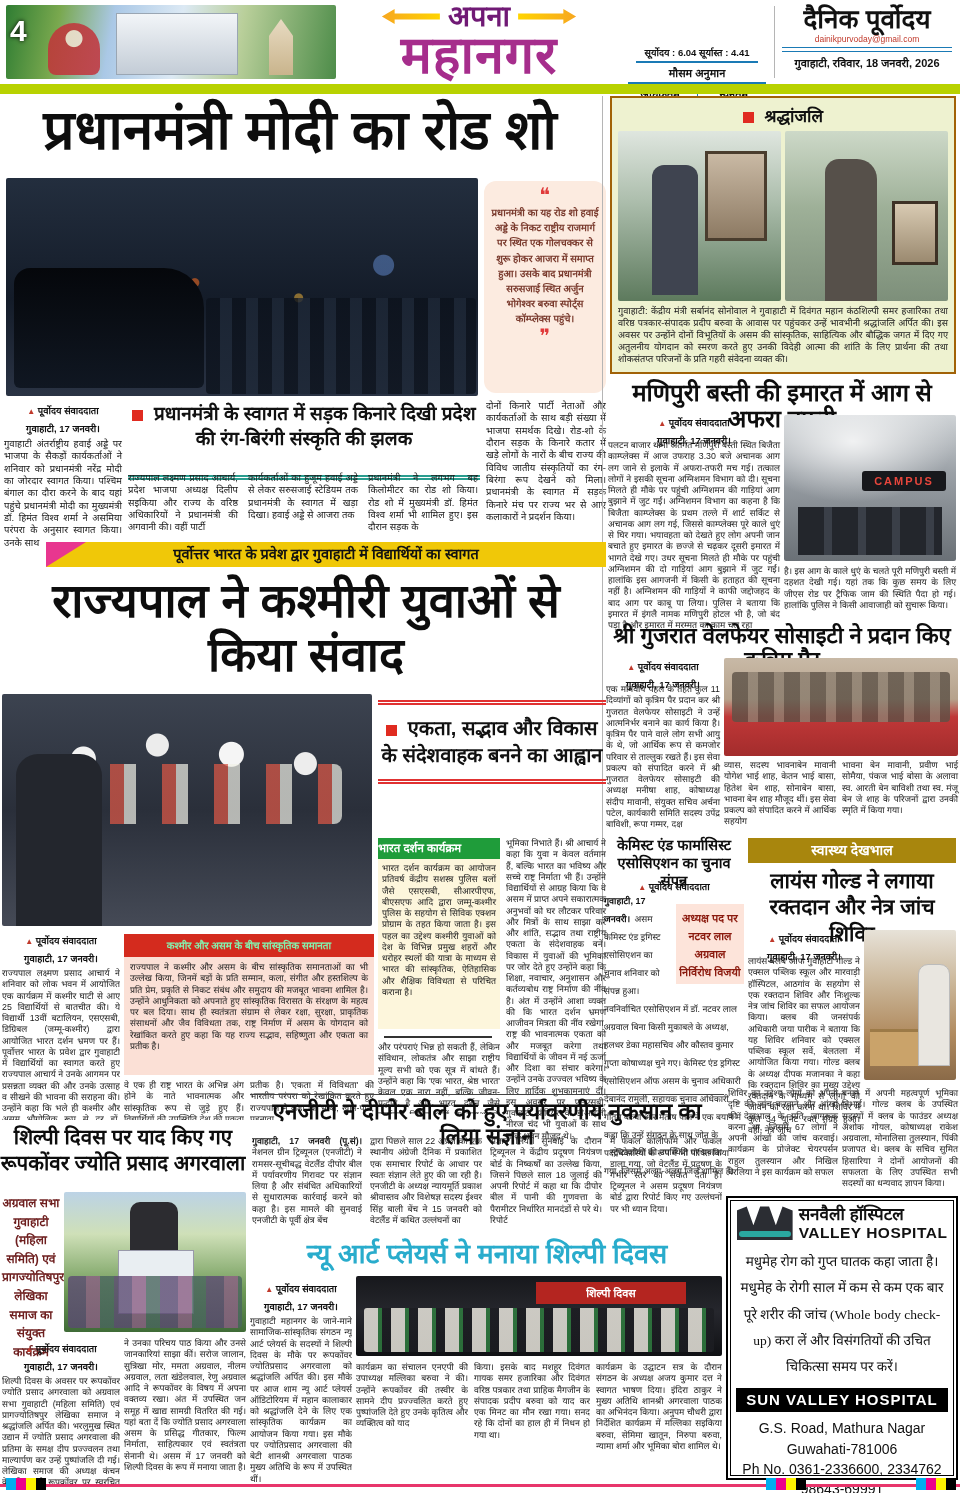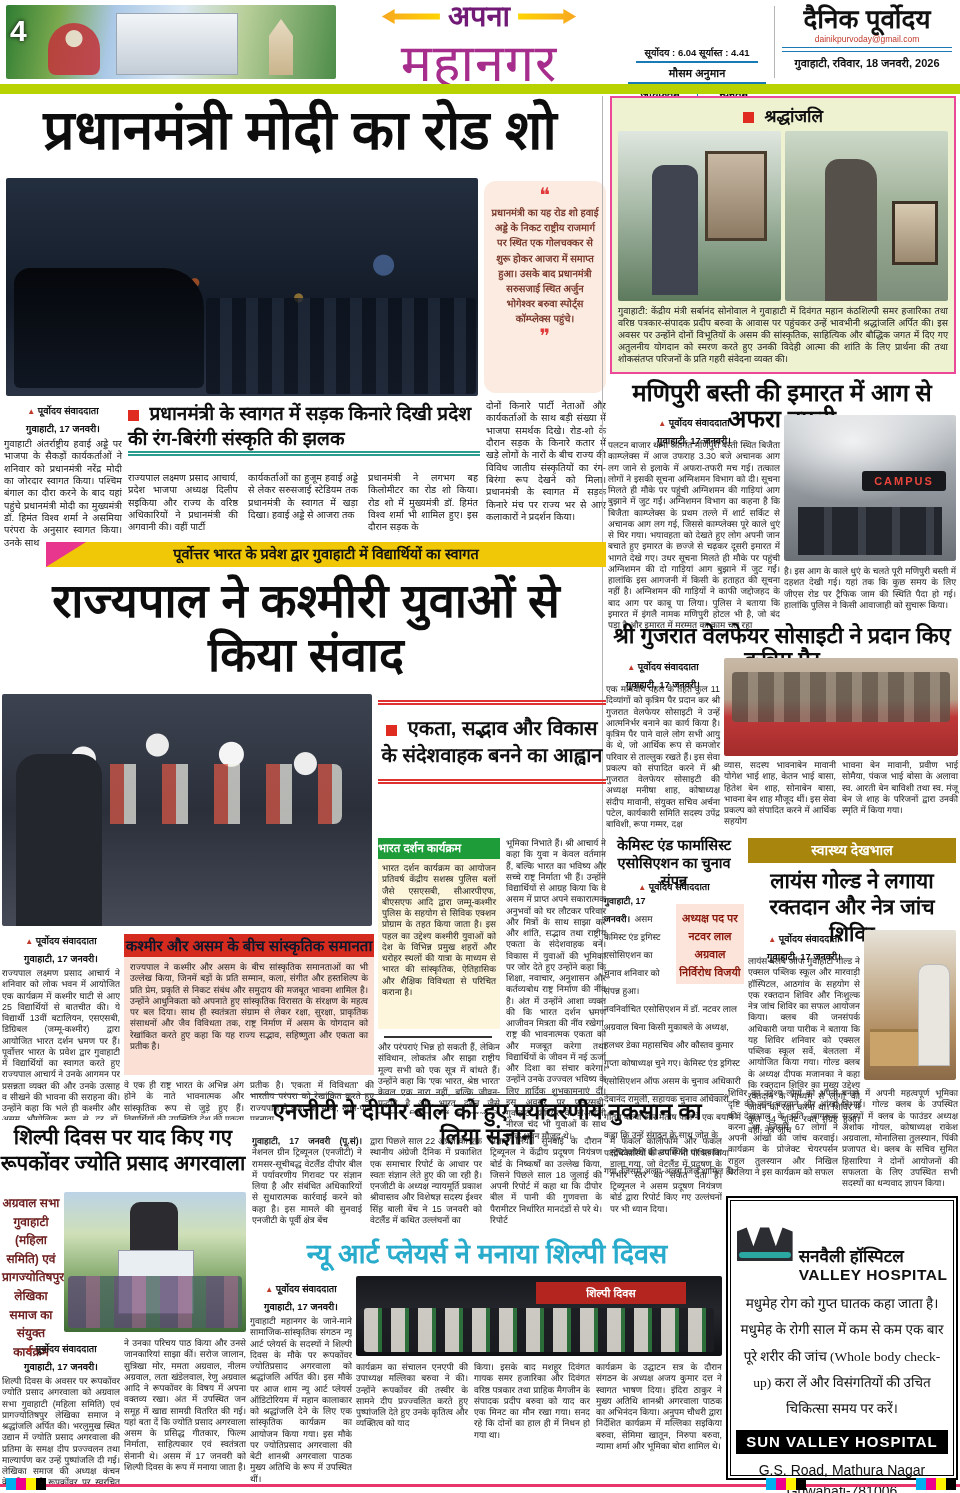--- a/index.html
+++ b/index.html
@@ -31,21 +31,21 @@
       <div class="abs" style="left:42px;top:18px;width:52px;height:52px;background:radial-gradient(circle at 50% 30%,#f3e3d3 0 8px,#c2333a 9px 100%);border-radius:50% 50% 8px 8px;opacity:.85;"></div>
     </div>
     <div class="abs" style="left:10px;top:14px;font-size:30px;font-weight:bold;color:#ffffff;text-shadow:0 0 4px #000;">4</div>
 
     <div class="abs" style="left:340px;top:2px;width:278px;text-align:center;">
       <div style="display:flex;align-items:center;justify-content:center;gap:8px;">
         <span style="display:inline-block;width:58px;height:15px;background:linear-gradient(90deg,#f7a720,#ffd400);clip-path:polygon(0 50%,22% 0,22% 30%,100% 30%,100% 70%,22% 70%,22% 100%);"></span>
         <span style="font-size:29px;font-weight:bold;color:#701a75;line-height:1;">अपना</span>
         <span style="display:inline-block;width:58px;height:15px;background:linear-gradient(90deg,#ffd400,#f7a720);clip-path:polygon(100% 50%,78% 0,78% 30%,0 30%,0 70%,78% 70%,78% 100%);"></span>
       </div>
-      <div style="font-size:52px;font-weight:normal;color:#a62d8c;line-height:.95;letter-spacing:1px;margin-top:8px;">महानगर</div>
+      <div style="font-size:52px;font-weight:bold;color:#a62d8c;line-height:.95;letter-spacing:1px;">महानगर</div>
     </div>
 
     <div class="abs" style="left:624px;top:6px;width:146px;text-align:center;">
       <div style="font-size:9.5px;font-weight:bold;margin-top:40px;">सूर्योदय : 6.04 सूर्यास्त : 4.41</div>
       <div style="height:2px;background:#1a7ab5;margin:2px 12px;"></div>
       <div style="font-size:11px;font-weight:bold;">मौसम अनुमान</div>
       <div style="height:2px;background:#1a7ab5;margin:2px 4px;"></div>
       <div style="display:flex;">
         <div style="flex:1;border-right:1px solid #1a7ab5;">
           <div style="font-size:11px;font-weight:bold;">अधिकतम</div>
@@ -90,33 +90,33 @@
 
   <div class="abs" style="left:4px;top:400px;width:118px;">
     <div class="byline-wrap">
       <span class="byline"><span class="tri">▲</span>
       <span>पूर्वोदय संवाददाता</span></span><br>
       <span class="dateline">गुवाहाटी, 17 जनवरी।</span>
     </div>
     <div class="body-txt" style="margin-top:2px;">गुवाहाटी अंतर्राष्ट्रीय हवाई अड्डे पर भाजपा के सैकड़ों कार्यकर्ताओं ने शनिवार को प्रधानमंत्री नरेंद्र मोदी का जोरदार स्वागत किया। पश्चिम बंगाल का दौरा करने के बाद यहां पहुंचे प्रधानमंत्री मोदी का मुख्यमंत्री डॉ. हिमंत विश्व शर्मा ने असमिया परंपरा के अनुसार स्वागत किया। उनके साथ</div>
   </div>
 
-  <div class="abs" style="left:128px;top:402px;width:352px;text-align:left;border-bottom:5px double #2a9d8f;padding-bottom:0;">
+  <div class="abs" style="left:128px;top:402px;width:352px;text-align:center;border-bottom:5px double #2a9d8f;padding-bottom:24px;">
     <span class="red-sq"></span>
     <span style="font-size:19px;font-weight:bold;line-height:1.3;">प्रधानमंत्री के स्वागत में सड़क किनारे दिखी प्रदेश की रंग-बिरंगी संस्कृति की झलक</span>
   </div>
 
   <div class="abs body-txt" style="left:128px;top:472px;width:110px;height:66px;">राज्यपाल लक्ष्मण प्रसाद आचार्य, प्रदेश भाजपा अध्यक्ष दिलीप सइकिया और राज्य के वरिष्ठ अधिकारियों ने प्रधानमंत्री की अगवानी की। वहीं पार्टी</div>
   <div class="abs body-txt" style="left:248px;top:472px;width:110px;height:66px;">कार्यकर्ताओं का हुजूम हवाई अड्डे से लेकर सरुसजाई स्टेडियम तक प्रधानमंत्री के स्वागत में खड़ा दिखा। हवाई अड्डे से आजरा तक</div>
   <div class="abs body-txt" style="left:368px;top:472px;width:110px;height:66px;">प्रधानमंत्री ने लगभग बह किलोमीटर का रोड शो किया। रोड शो में मुख्यमंत्री डॉ. हिमंत विश्व शर्मा भी शामिल हुए। इस दौरान सड़क के</div>
   <div class="abs body-txt" style="left:486px;top:400px;width:120px;height:138px;">दोनों किनारे पार्टी नेताओं और कार्यकर्ताओं के साथ बड़ी संख्या में भाजपा समर्थक दिखे। रोड-शो के दौरान सड़क के किनारे कतार में खड़े लोगों के नारों के बीच राज्य की विविध जातीय संस्कृतियों का रंग-बिरंगा रूप देखने को मिला। प्रधानमंत्री के स्वागत में सड़क किनारे मंच पर राज्य भर से आए कलाकारों ने प्रदर्शन किया।</div>
 
   <div class="abs rule-v" style="left:602px;top:96px;height:1000px;"></div>
 
-  <div class="abs" style="left:610px;top:96px;width:346px;height:278px;background:#eef2d0;border:2px solid #ec4899;box-sizing:border-box;padding:4px 6px;">
+  <div class="abs" style="left:610px;top:96px;width:346px;height:278px;background:#eef2d0;border:2px solid #a16207;box-sizing:border-box;padding:4px 6px;">
     <div style="text-align:center;margin:2px 0 4px;">
       <span class="red-sq"></span>
       <span style="font-size:17px;font-weight:bold;">श्रद्धांजलि</span>
     </div>
     <div style="display:flex;gap:4px;">
       <div class="photo" style="width:164px;height:170px;background:linear-gradient(180deg,#dfe6df 0%,#aebfae 40%,#5d7a5d 100%);position:relative;">
         <div class="abs" style="right:14px;top:20px;width:56px;height:84px;background:linear-gradient(180deg,#c9b9a4,#8d7a63);border:3px solid #4a3d2e;"></div>
         <div class="abs" style="left:34px;top:34px;width:46px;height:130px;background:#3f4450;border-radius:12px 12px 0 0;"></div>
       </div>
       <div class="photo" style="width:164px;height:170px;background:linear-gradient(180deg,#cdd9c8 0%,#9eb098 45%,#7d8f7a 100%);position:relative;">
@@ -230,21 +230,21 @@
     <div class="byline-wrap">
       <span class="byline"><span class="tri">▲</span>
       <span>पूर्वोदय संवाददाता</span></span><br>
       <span class="dateline">गुवाहाटी, 17 जनवरी।</span>
     </div>
     <div class="body-sm" style="margin-top:2px;height:152px;overflow:hidden;">राज्यपाल लक्ष्मण प्रसाद आचार्य ने शनिवार को लोक भवन में आयोजित एक कार्यक्रम में कश्मीर घाटी से आए 25 विद्यार्थियों से बातचीत की। ये विद्यार्थी 13वीं बटालियन, एसएसबी, डिग्रिबल (जम्मू-कश्मीर) द्वारा आयोजित भारत दर्शन भ्रमण पर हैं। पूर्वोत्तर भारत के प्रवेश द्वार गुवाहाटी में विद्यार्थियों का स्वागत करते हुए राज्यपाल आचार्य ने उनके आगमन पर प्रसन्नता व्यक्त की और उनके उत्साह व सीखने की भावना की सराहना की। उन्होंने कहा कि भले ही कश्मीर और असम भौगोलिक रूप से दूर हों, लेकिन</div>
   </div>
 
   <div class="abs" style="left:124px;top:934px;width:250px;">
     <div style="background:#d42b1e;height:23px;text-align:center;">
-      <span style="color:#0f172a;font-size:15px;font-weight:bold;line-height:23px;">कश्मीर और असम के बीच सांस्कृतिक समानता</span>
+      <span style="color:#86efac;font-size:10px;font-weight:bold;line-height:23px;">कश्मीर और असम के बीच सांस्कृतिक समानता</span>
     </div>
     <div class="body-sm" style="background:#fbe0d6;padding:5px 6px;height:108px;">राज्यपाल ने कश्मीर और असम के बीच सांस्कृतिक समानताओं का भी उल्लेख किया, जिनमें बड़ों के प्रति सम्मान, कला, संगीत और हस्तशिल्प के प्रति प्रेम, प्रकृति से निकट संबंध और समुदाय की मजबूत भावना शामिल है। उन्होंने आधुनिकता को अपनाते हुए सांस्कृतिक विरासत के संरक्षण के महत्व पर बल दिया। साथ ही स्वतंत्रता संग्राम से लेकर रक्षा, सुरक्षा, प्राकृतिक संसाधनों और जैव विविधता तक, राष्ट्र निर्माण में असम के योगदान को रेखांकित करते हुए कहा कि यह राज्य सद्भाव, सहिष्णुता और एकता का प्रतीक है।</div>
   </div>
   <div class="abs body-sm" style="left:124px;top:1080px;width:120px;height:40px;overflow:hidden;">वे एक ही राष्ट्र भारत के अभिन्न अंग होने के नाते भावनात्मक और सांस्कृतिक रूप से जुड़े हुए हैं। विद्यार्थियों की उपस्थिति देश की एकता का सशक्त</div>
   <div class="abs body-sm" style="left:250px;top:1080px;width:124px;height:40px;overflow:hidden;">प्रतीक है। 'एकता में विविधता' की भारतीय परंपरा को रेखांकित करते हुए राज्यपाल ने कहा कि भाषा, खान-पान, पहनावा</div>
 
   <h2 class="abs headline" style="left:0;top:1124px;width:246px;font-size:20.5px;line-height:1.25;">शिल्पी दिवस पर याद किए गए रूपकोंवर ज्योति प्रसाद अगरवाला</h2>
   <div class="abs" style="left:2px;top:1194px;width:58px;font-size:12px;font-weight:bold;color:#6e1f1f;text-align:center;line-height:1.55;">अग्रवाल सभा गुवाहाटी (महिला समिति) एवं प्रागज्योतिषपुर लेखिका समाज का संयुक्त कार्यक्रम</div>
   <div class="abs photo" style="left:64px;top:1192px;width:182px;height:140px;background:linear-gradient(180deg,#bcd3e6 0%,#cfe0b8 30%,#6f9a58 70%,#3f6b37 100%);">
     <div class="abs" style="left:66px;top:10px;width:48px;height:96px;background:#2c2c30;border-radius:10px 10px 0 0;"></div>
@@ -288,21 +288,21 @@
   </div>
   <div class="abs body-sm" style="left:356px;top:1362px;width:112px;height:118px;overflow:hidden;">कार्यक्रम का संचालन एनएपी की उपाध्यक्ष मल्लिका बरुवा ने की। उन्होंने रूपकोंवर की तस्वीर के सामने दीप प्रज्ज्वलित करते हुए पुष्पांजलि देते हुए उनके कृतित्व और व्यक्तित्व को याद</div>
   <div class="abs body-sm" style="left:474px;top:1362px;width:116px;height:118px;overflow:hidden;">किया। इसके बाद मशहूर दिवंगत गायक समर हजारिका और दिवंगत वरिष्ठ पत्रकार तथा प्राहिक मैगजीन के संपादक प्रदीप बरुवा को याद कर एक मिनट का मौन रखा गया। सनद रहे कि दोनों का हाल ही में निधन हो गया था।</div>
   <div class="abs body-sm" style="left:596px;top:1362px;width:126px;height:118px;overflow:hidden;">कार्यक्रम के उद्घाटन सत्र के दौरान संगठन के अध्यक्ष अजय कुमार दत्त ने स्वागत भाषण दिया। इंदिरा ठाकुर ने मुख्य अतिथि शानश्री अगरवाला पाठक का अभिनंदन किया। अनुपम चौधरी द्वारा निर्देशित कार्यक्रम में मल्लिका सइकिया बरुवा, सेमिमा खातून, निरुपा बरुवा, न्यामा शर्मा और भूमिका बोरा शामिल थे।</div>
 
   <div class="abs" style="left:726px;top:1196px;width:232px;height:284px;border:2px solid #000;box-shadow:0 0 0 2px #fff inset,0 0 0 3px #000 inset;box-sizing:border-box;padding:8px 8px 6px;text-align:center;">
     <div style="display:flex;align-items:center;justify-content:center;gap:6px;">
       <div style="width:56px;height:34px;background:#2b2d33;clip-path:polygon(0 12%,18% 0,30% 55%,42% 0,58% 0,70% 55%,82% 0,100% 12%,100% 100%,0 100%);position:relative;">
         <div style="position:absolute;left:2px;bottom:3px;width:52px;height:6px;background:#2aa7a0;border-radius:3px;"></div>
       </div>
-      <div style="text-align:left;margin-top:42px;">
+      <div style="text-align:left;">
         <div style="font-size:17px;font-weight:bold;line-height:1.05;">सनवैली हॉस्पिटल</div>
         <div style="font-size:15.5px;font-weight:bold;letter-spacing:.5px;line-height:1.1;">VALLEY HOSPITAL</div>
       </div>
     </div>
     <div style="font-family:'Liberation Serif','DejaVu Serif',serif;font-size:13.5px;line-height:1.95;text-align:center;margin-top:8px;">मधुमेह रोग को गुप्त घातक कहा जाता है। मधुमेह के रोगी साल में कम से कम एक बार पूरे शरीर की जांच (Whole body check-up) करा लें और विसंगतियों की उचित चिकित्सा समय पर करें।</div>
     <div style="background:#000;height:24px;margin-top:8px;">
       <span style="color:#fff;font-size:15px;font-weight:bold;line-height:24px;letter-spacing:1px;">SUN VALLEY HOSPITAL</span>
     </div>
     <div style="margin-top:6px;font-size:14px;line-height:1.45;">
       <div>G.S. Road, Mathura Nagar</div>

